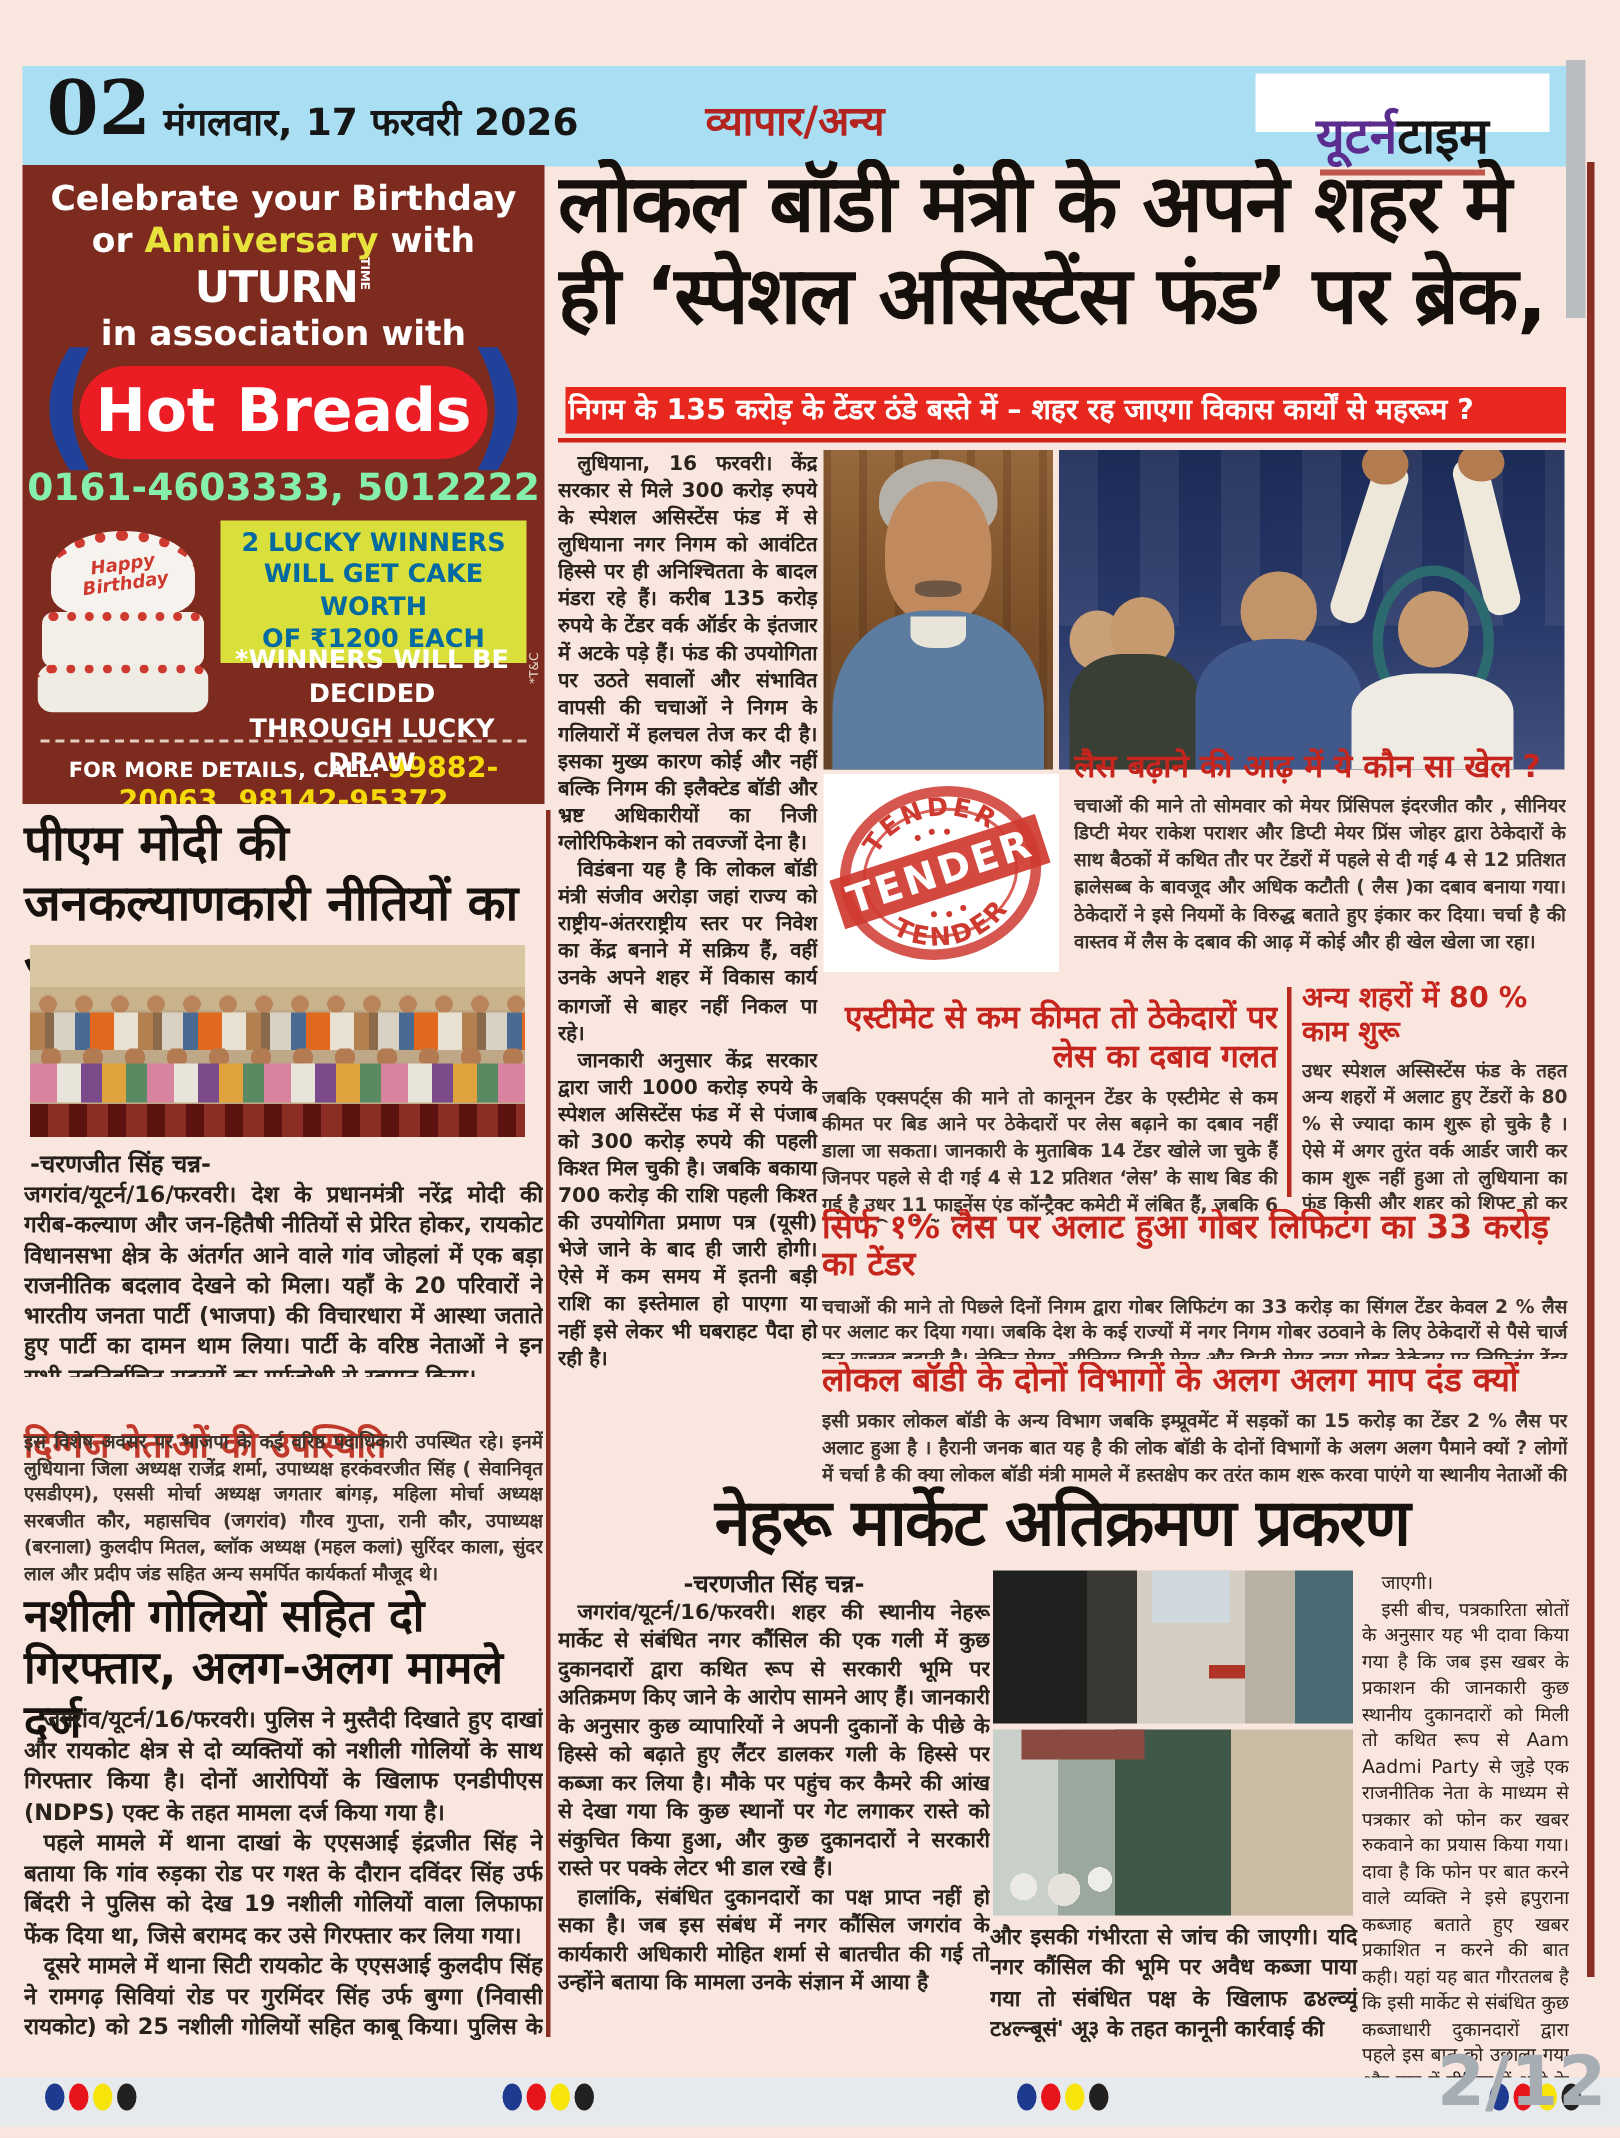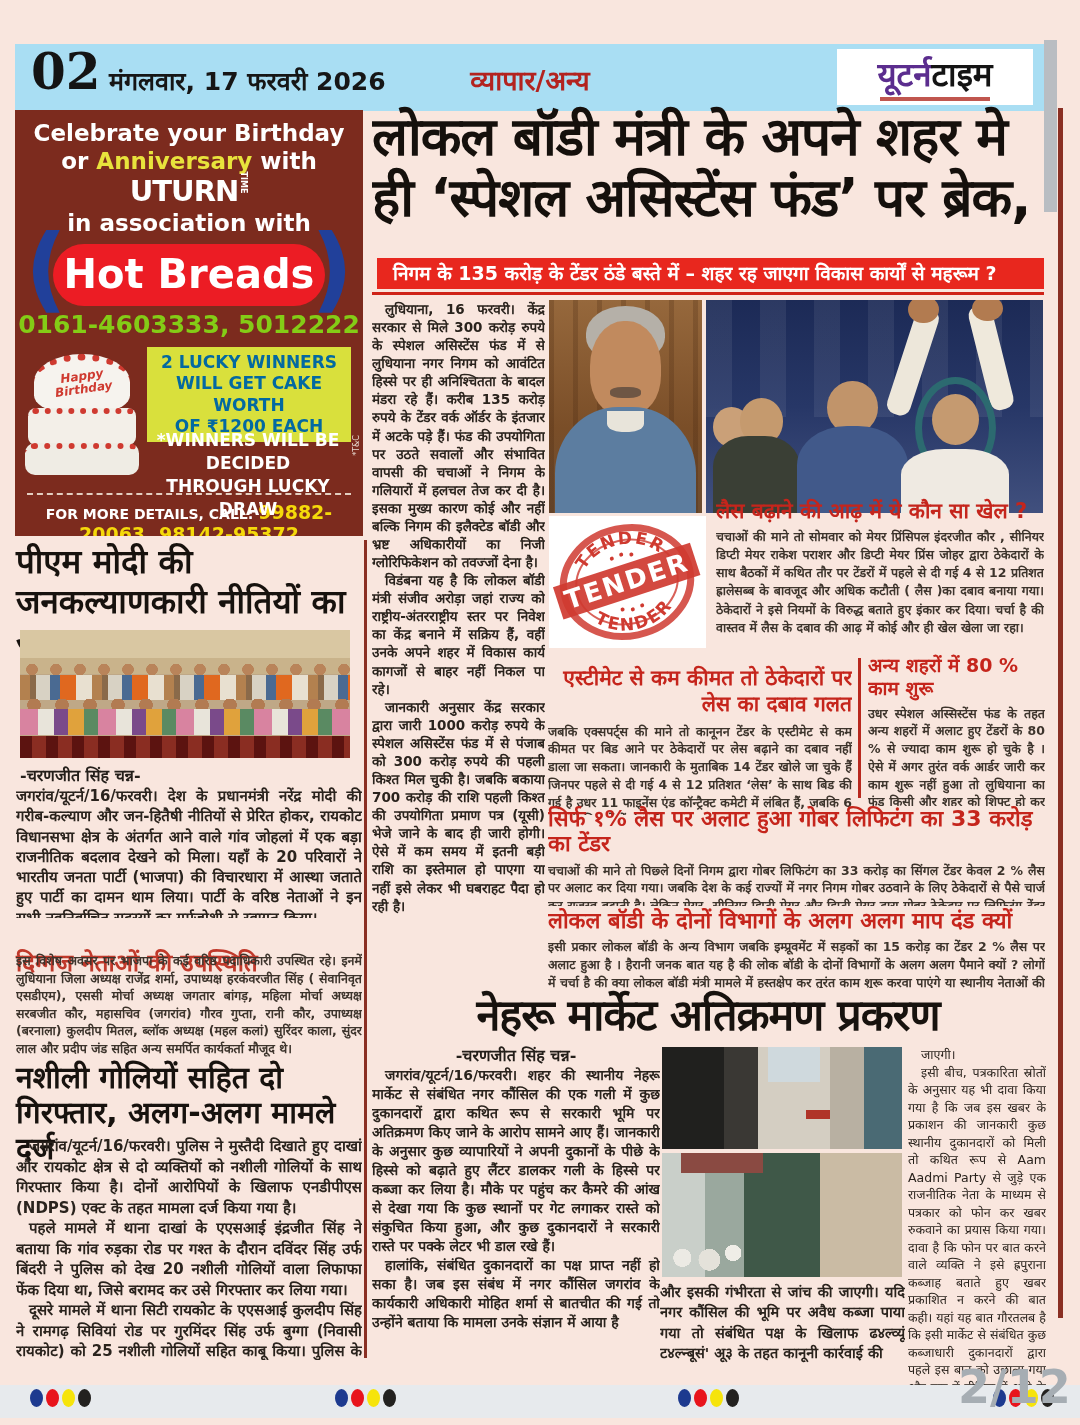--- a/index.html
+++ b/index.html
@@ -5,59 +5,59 @@
   * { margin:0; padding:0; box-sizing:border-box; }
   body { font-family:"DejaVu Sans", sans-serif; background:#efe0da; }
   .page { position:relative; width:1080px; height:1425px; background:#f9e6de; overflow:hidden; }
   .abs { position:absolute; }
 
   
   .header-bar { left:15px; top:44px; width:1030px; height:67px; background:#a9def3; }
   .h-page { position:absolute; left:16px; top:-2px; font-family:"DejaVu Serif", serif; font-weight:800; font-size:50px; color:#141414; }
   .h-date { position:absolute; left:94px; top:19px; font-size:25px; font-weight:700; color:#161616; }
   .h-section { position:absolute; left:0; right:0; top:17px; text-align:center; font-size:27px; font-weight:800; color:#b3231f; }
-  .h-logo { position:absolute; right:12px; top:5px; width:196px; height:56px; background:#ffffff; text-align:center; padding-top:2px; }
+  .h-logo { position:absolute; right:12px; top:5px; width:196px; height:39px; background:#ffffff; text-align:center; padding-top:18px; }
   .h-logo .lg1 { color:#5b2d8e; font-size:33px; font-weight:800; }
   .h-logo .lg2 { color:#141414; font-size:33px; font-weight:800; }
   .h-tagline { width:110px; height:4px; background:#c0564e; margin:1px auto 0; }
   .scroll-strip { left:1044px; top:40px; width:13px; height:172px; background:#b9bdc2; }
   .right-edge { left:1058px; top:108px; width:5px; height:1210px; background:#8a2f23; }
 
   
   .ad-box { left:15px; top:110px; width:348px; height:426px; background:#7c2b1e; color:#fff; overflow:hidden; text-align:center; }
   .ad-l1 { margin-top:10px; font-size:23px; font-weight:800; }
   .ad-l2 { font-size:23px; font-weight:800; margin-top:2px; }
   .ad-l2 .yel { color:#e8e33c; }
   .ad-l2 .uturn { font-size:29px; font-weight:900; letter-spacing:-1px; }
   .ad-l2 .uturn-small { display:inline-block; font-size:8px; transform:rotate(90deg) translateX(-2px); width:10px; vertical-align:top; }
   .ad-l3 { font-size:23px; font-weight:800; margin-top:2px; }
   .pill-row { position:relative; height:62px; margin:8px 26px 4px; }
   .pill-row::before, .pill-row::after { position:absolute; top:-14px; font-size:92px; font-weight:700; color:#21409a; line-height:80px; }
   .pill-row::before { content:"("; left:-16px; }
   .pill-row::after { content:")"; right:-16px; }
   .pill { position:absolute; left:12px; right:12px; top:0; bottom:0; background:#ec1c24; border-radius:34px; color:#fff; font-size:40px; font-weight:800; line-height:60px; }
-  .ad-phone { color:#84cc16; font-size:25px; font-weight:800; margin-top:4px; }
+  .ad-phone { color:#86efac; font-size:25px; font-weight:800; margin-top:4px; }
   .ad-mid { position:relative; height:142px; margin-top:6px; text-align:left; }
   .winners { position:absolute; left:132px; right:12px; top:2px; background:#d9e03c; color:#0369a1; font-weight:800; font-size:17px; line-height:1.25; text-align:center; padding:5px 2px; }
   .note { position:absolute; left:132px; right:14px; top:84px; color:#fff; font-weight:800; font-size:17px; line-height:1.35; text-align:center; }
   .tnc { position:absolute; right:-4px; top:96px; font-size:8px; transform:rotate(-90deg); color:#e8dcd2; }
   .dashes { border-top:2px dashed #e3cfc1; margin:6px 12px; }
   .ad-details { font-size:14px; font-weight:800; }
   .ad-details .num { color:#f5d90a; font-size:19px; }
   
   .cake { position:absolute; left:10px; top:4px; width:114px; height:134px; }
   .cake > div { position:absolute; }
   .cake-dome { left:8%; top:4%; width:84%; height:42%; background:#f6f3ee; border-radius:50% 50% 28% 28%; border-top:7px dotted #cf3a30; }
   .cake-mid { left:3%; top:44%; width:94%; height:28%; background:#f3efe8; border-radius:8px; border-top:6px dotted #cf3a30; }
   .cake-base { left:0; top:70%; width:100%; height:24%; background:#efece4; border-radius:10px; border-top:6px dotted #cf3a30; }
   .cake-text { left:16%; top:16%; width:70%; color:#cf3a30; font-size:12px; font-style:italic; font-weight:700; transform:rotate(-8deg); line-height:1.1; text-align:center; }
 
   
   .lead-headline { left:372px; top:106px; width:676px; font-size:53px; font-weight:800; line-height:1.16; color:#15100c; letter-spacing:-1px; overflow:hidden; height:152px; }
-  .lead-subband { left:377px; top:258px; width:667px; height:31px; background:#e8271e; color:#fff; font-size:19px; font-weight:700; line-height:31px; padding-left:16px; white-space:nowrap; overflow:hidden; }
+  .lead-subband { left:377px; top:258px; width:667px; height:31px; background:#e8271e; color:#fff; font-size:19px; font-weight:700; line-height:31px; padding-left:2px; white-space:nowrap; overflow:hidden; }
   .lead-rule { left:372px; top:292px; width:672px; height:3px; background:#cf2318; }
   .lead-col { left:372px; top:300px; width:173px; height:732px; font-size:13.5px; font-weight:700; line-height:1.34; text-align:justify; color:#2a231d; overflow:hidden; }
   .lead-col p, .body-text p { text-indent:13px; }
 
   .photo { position:absolute; overflow:hidden; }
   .photo > div { position:absolute; }
 
   .photo-portrait { left:549px; top:300px; width:153px; height:213px; background:linear-gradient(180deg,#96683c,#7a4e28 60%,#6d4c30); }
   .photo-portrait::before { content:""; position:absolute; inset:0; background:repeating-linear-gradient(90deg,rgba(60,30,10,.22) 0 5px,transparent 5px 24px); }
   .pp-hair { left:24%; top:3%; width:52%; height:26%; background:#b5b0a8; border-radius:50% 50% 45% 45%; }
@@ -293,21 +293,21 @@
     <div class="cr-carpet"></div>
   </div>
   <div class="abs pm-byline">-चरणजीत सिंह चन्न-</div>
   <div class="abs pm-para1">जगरांव/यूटर्न/16/फरवरी। देश के प्रधानमंत्री नरेंद्र मोदी की गरीब-कल्याण और जन-हितैषी नीतियों से प्रेरित होकर, रायकोट विधानसभा क्षेत्र के अंतर्गत आने वाले गांव जोहलां में एक बड़ा राजनीतिक बदलाव देखने को मिला। यहाँ के 20 परिवारों ने भारतीय जनता पार्टी (भाजपा) की विचारधारा में आस्था जताते हुए पार्टी का दामन थाम लिया। पार्टी के वरिष्ठ नेताओं ने इन सभी नवनिर्वाचित सदस्यों का गर्मजोशी से स्वागत किया।</div>
   <div class="abs pm-subhead">दिग्गज नेताओं की उपस्थिति</div>
   <div class="abs pm-para2">इस विशेष अवसर पर भाजपा के कई वरिष्ठ पदाधिकारी उपस्थित रहे। इनमें लुधियाना जिला अध्यक्ष राजेंद्र शर्मा, उपाध्यक्ष हरकंवरजीत सिंह ( सेवानिवृत एसडीएम), एससी मोर्चा अध्यक्ष जगतार बांगड़, महिला मोर्चा अध्यक्ष सरबजीत कौर, महासचिव (जगरांव) गौरव गुप्ता, रानी कौर, उपाध्यक्ष (बरनाला) कुलदीप मितल, ब्लॉक अध्यक्ष (महल कलां) सुरिंदर काला, सुंदर लाल और प्रदीप जंड सहित अन्य समर्पित कार्यकर्ता मौजूद थे।</div>
 
   <div class="abs drug-headline">नशीली गोलियों सहित दो गिरफ्तार, अलग-अलग मामले दर्ज</div>
   <div class="abs drug-body body-text">
     <p>जगरांव/यूटर्न/16/फरवरी। पुलिस ने मुस्तैदी दिखाते हुए दाखां और रायकोट क्षेत्र से दो व्यक्तियों को नशीली गोलियों के साथ गिरफ्तार किया है। दोनों आरोपियों के खिलाफ एनडीपीएस (NDPS) एक्ट के तहत मामला दर्ज किया गया है।</p>
-    <p>पहले मामले में थाना दाखां के एएसआई इंद्रजीत सिंह ने बताया कि गांव रुड़का रोड पर गश्त के दौरान दविंदर सिंह उर्फ बिंदरी ने पुलिस को देख 20 नशीली गोलियों वाला लिफाफा फेंक दिया था, जिसे बरामद कर उसे गिरफ्तार कर लिया गया।</p>
+    <p>पहले मामले में थाना दाखां के एएसआई इंद्रजीत सिंह ने बताया कि गांव रुड़का रोड पर गश्त के दौरान दविंदर सिंह उर्फ बिंदरी ने पुलिस को देख 19 नशीली गोलियों वाला लिफाफा फेंक दिया था, जिसे बरामद कर उसे गिरफ्तार कर लिया गया।</p>
     <p>दूसरे मामले में थाना सिटी रायकोट के एएसआई कुलदीप सिंह ने रामगढ़ सिवियां रोड पर गुरमिंदर सिंह उर्फ बुग्गा (निवासी रायकोट) को 25 नशीली गोलियों सहित काबू किया। पुलिस के अनुसार नशा तस्करों के खिलाफ कार्रवाई जारी रहेगी।</p>
   </div>
   <div class="abs col-divider"></div>
 
   <div class="abs footer-bar">
     <div class="dot-group" style="left:30px;">
       <div class="dot d-blue"></div>
         <div class="dot d-red"></div>
         <div class="dot d-yellow"></div>
         <div class="dot d-black"></div>

